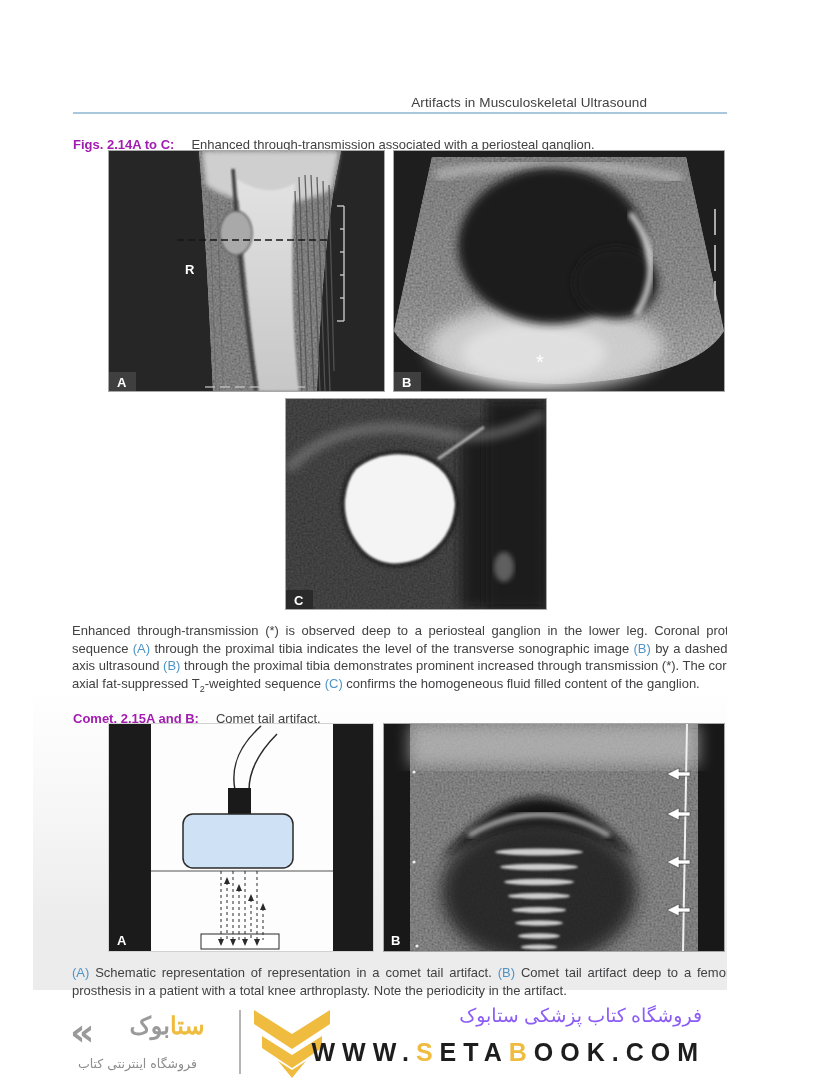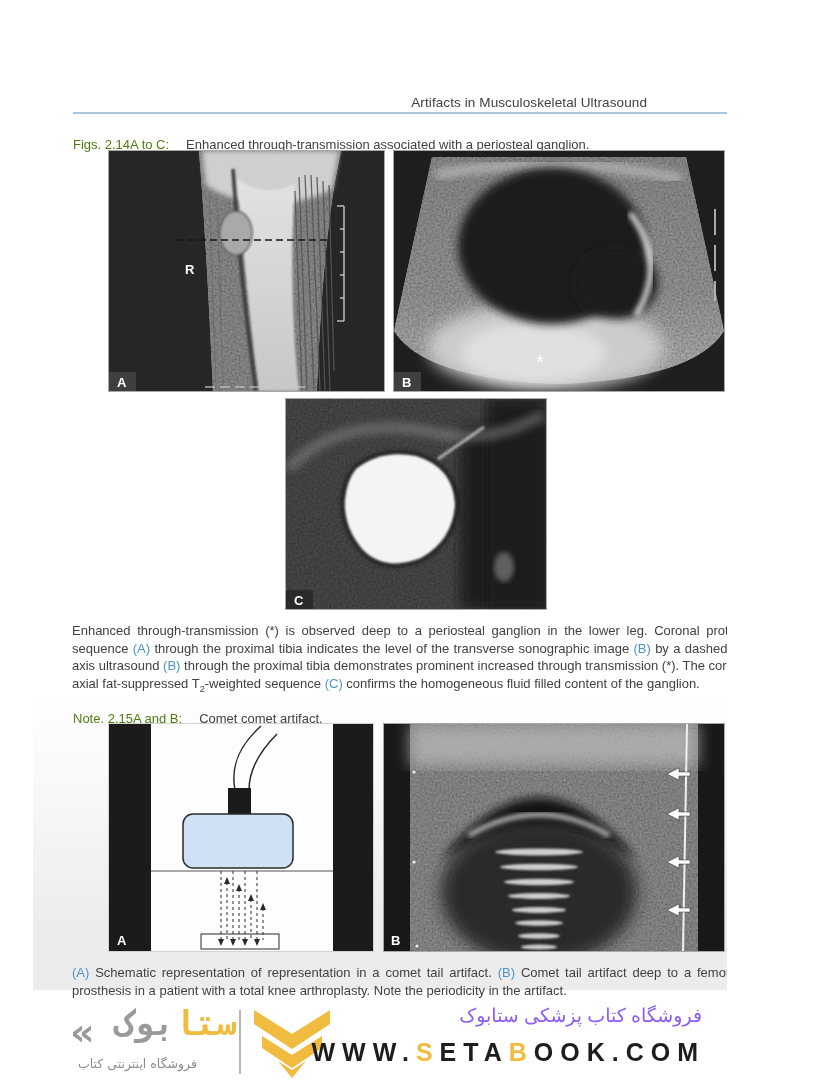--- a/index.html
+++ b/index.html
@@ -7,38 +7,38 @@
         font-family:"Liberation Sans","DejaVu Sans",sans-serif;color:#414042;}
   .scan-shade{position:absolute;left:33px;top:688px;width:772px;height:302px;
         background:linear-gradient(180deg,rgba(236,236,236,0) 0%,rgba(236,236,236,.45) 40%,#ececec 78%,#ececec 100%);}
   
   .hdr-title{position:absolute;top:95px;right:80px;font-size:13.5px;color:#414042;letter-spacing:.1px;}
   .hdr-bar{position:absolute;left:761px;top:91px;width:3.5px;height:26px;background:#d9363e;}
   .hdr-num{position:absolute;left:770px;top:93px;font-size:15.5px;font-weight:bold;color:#2178b4;}
   .hdr-rule{position:absolute;left:73px;top:112px;width:684px;height:1.5px;background:#a9c8dd;}
   
   .figlabel{position:absolute;left:73px;font-size:13px;color:#414042;}
-  .figlabel b{color:#4d7c0f;font-weight:normal;}
+  .figlabel b{color:#a21caf;font-weight:bold;}
   .figlabel .cap{margin-left:17px;}
   .para{position:absolute;left:72px;width:719px;font-size:13px;line-height:17.6px;
         text-align:justify;color:#414042;}
   .ref{color:#4f94c6;}
   .sub{font-size:9px;}
   
   .imgbox{position:absolute;line-height:0;}
   .imgbox.dark{border:1px solid #a8a8a8;}
   .imgbox.lite{border:1px solid #d2d2d2;background:#fdfdfd;}
   svg{display:block;}
   .panel-letter{font-family:"Liberation Sans",sans-serif;font-weight:bold;fill:#ffffff;font-size:13px;}
   
   .logo{position:absolute;left:70px;top:1002px;width:262px;height:78px;}
   .logo-guillemet{position:absolute;left:0px;top:8px;font-size:38px;font-weight:bold;color:#9a9a9a;
         font-family:"DejaVu Sans",sans-serif;}
-  .logo-word{position:absolute;left:28px;top:0px;width:138px;font-size:34px;font-weight:bold;
-        direction:rtl;text-align:right;font-family:Liberation Mono, monospace;line-height:48px;}
+  .logo-word{position:absolute;left:28px;top:0px;width:138px;font-size:24px;font-weight:bold;
+        direction:rtl;text-align:center;font-family:Liberation Serif, serif;line-height:48px;}
   .lw-acc{color:#efbc3f;}
   .lw-base{color:#9a9a9a;}
   .logo-tagline{position:absolute;left:8px;top:54px;width:200px;text-align:left;font-size:12.5px;
         color:#8c8c8c;direction:rtl;font-family:"DejaVu Sans",sans-serif;}
   .logo-sep{position:absolute;left:169px;top:8px;width:1.5px;height:64px;background:#b5b5b5;}
   .logo-emblem{position:absolute;left:182px;top:4px;}
   .store-title{position:absolute;right:25px;top:1004px;font-size:19px;color:#8b5cf6;direction:rtl;
         font-family:Liberation Sans, sans-serif;}
   .site-url{position:absolute;right:22px;top:1038px;font-size:25px;font-weight:bold;color:#1d1d1d;
         letter-spacing:7px;font-family:"Liberation Sans",sans-serif;margin-left:26px;}
@@ -189,21 +189,21 @@
       <ellipse cx="218" cy="168" rx="10" ry="15" fill="#6f6f6f" opacity="0.8" filter="url(#b2)"></ellipse>
 
       <rect x="0" y="191" width="27" height="19" fill="#2a2a2a"></rect>
       <text x="8" y="206" class="panel-letter">C</text>
     </svg>
   </div>
 
   <p class="para" style="top:609px"><span>Enhanced through-transmission (*) is observed deep to a periosteal ganglion in the lower leg. Coronal proton density sequence </span><span class="ref">(A)</span><span> through the proximal tibia indicates the level of the transverse sonographic image </span><span class="ref">(B)</span><span> by a dashed line. Short axis ultrasound </span><span class="ref">(B)</span><span> through the proximal tibia demonstrates prominent increased through transmission (*). The corresponding axial fat-suppressed T</span><sub class="sub">2</sub><span>-weighted sequence </span><span class="ref">(C)</span><span> confirms the homogeneous fluid filled content of the ganglion.</span></p>
 
   <p class="figlabel" style="top:698px">
-    <b>Note. 2.15A and B:</b><span class="cap">Comet comet artifact.</span>
+    <b>Comet. 2.15A and B:</b><span class="cap">Comet tail artifact.</span>
   </p>
 
   <div class="imgbox lite" style="left:108px;top:723px">
     <svg width="264" height="227" viewBox="0 0 264 227">
       <rect x="0" y="0" width="264" height="227" fill="#fdfdfd"></rect>
       <rect x="0" y="0" width="42" height="227" fill="#1b1b1b"></rect>
       <rect x="224" y="0" width="40" height="227" fill="#1b1b1b"></rect>
 
       <path d="M42,147 L224,147" stroke="#8a8a8a" stroke-width="1.5"></path>
 

